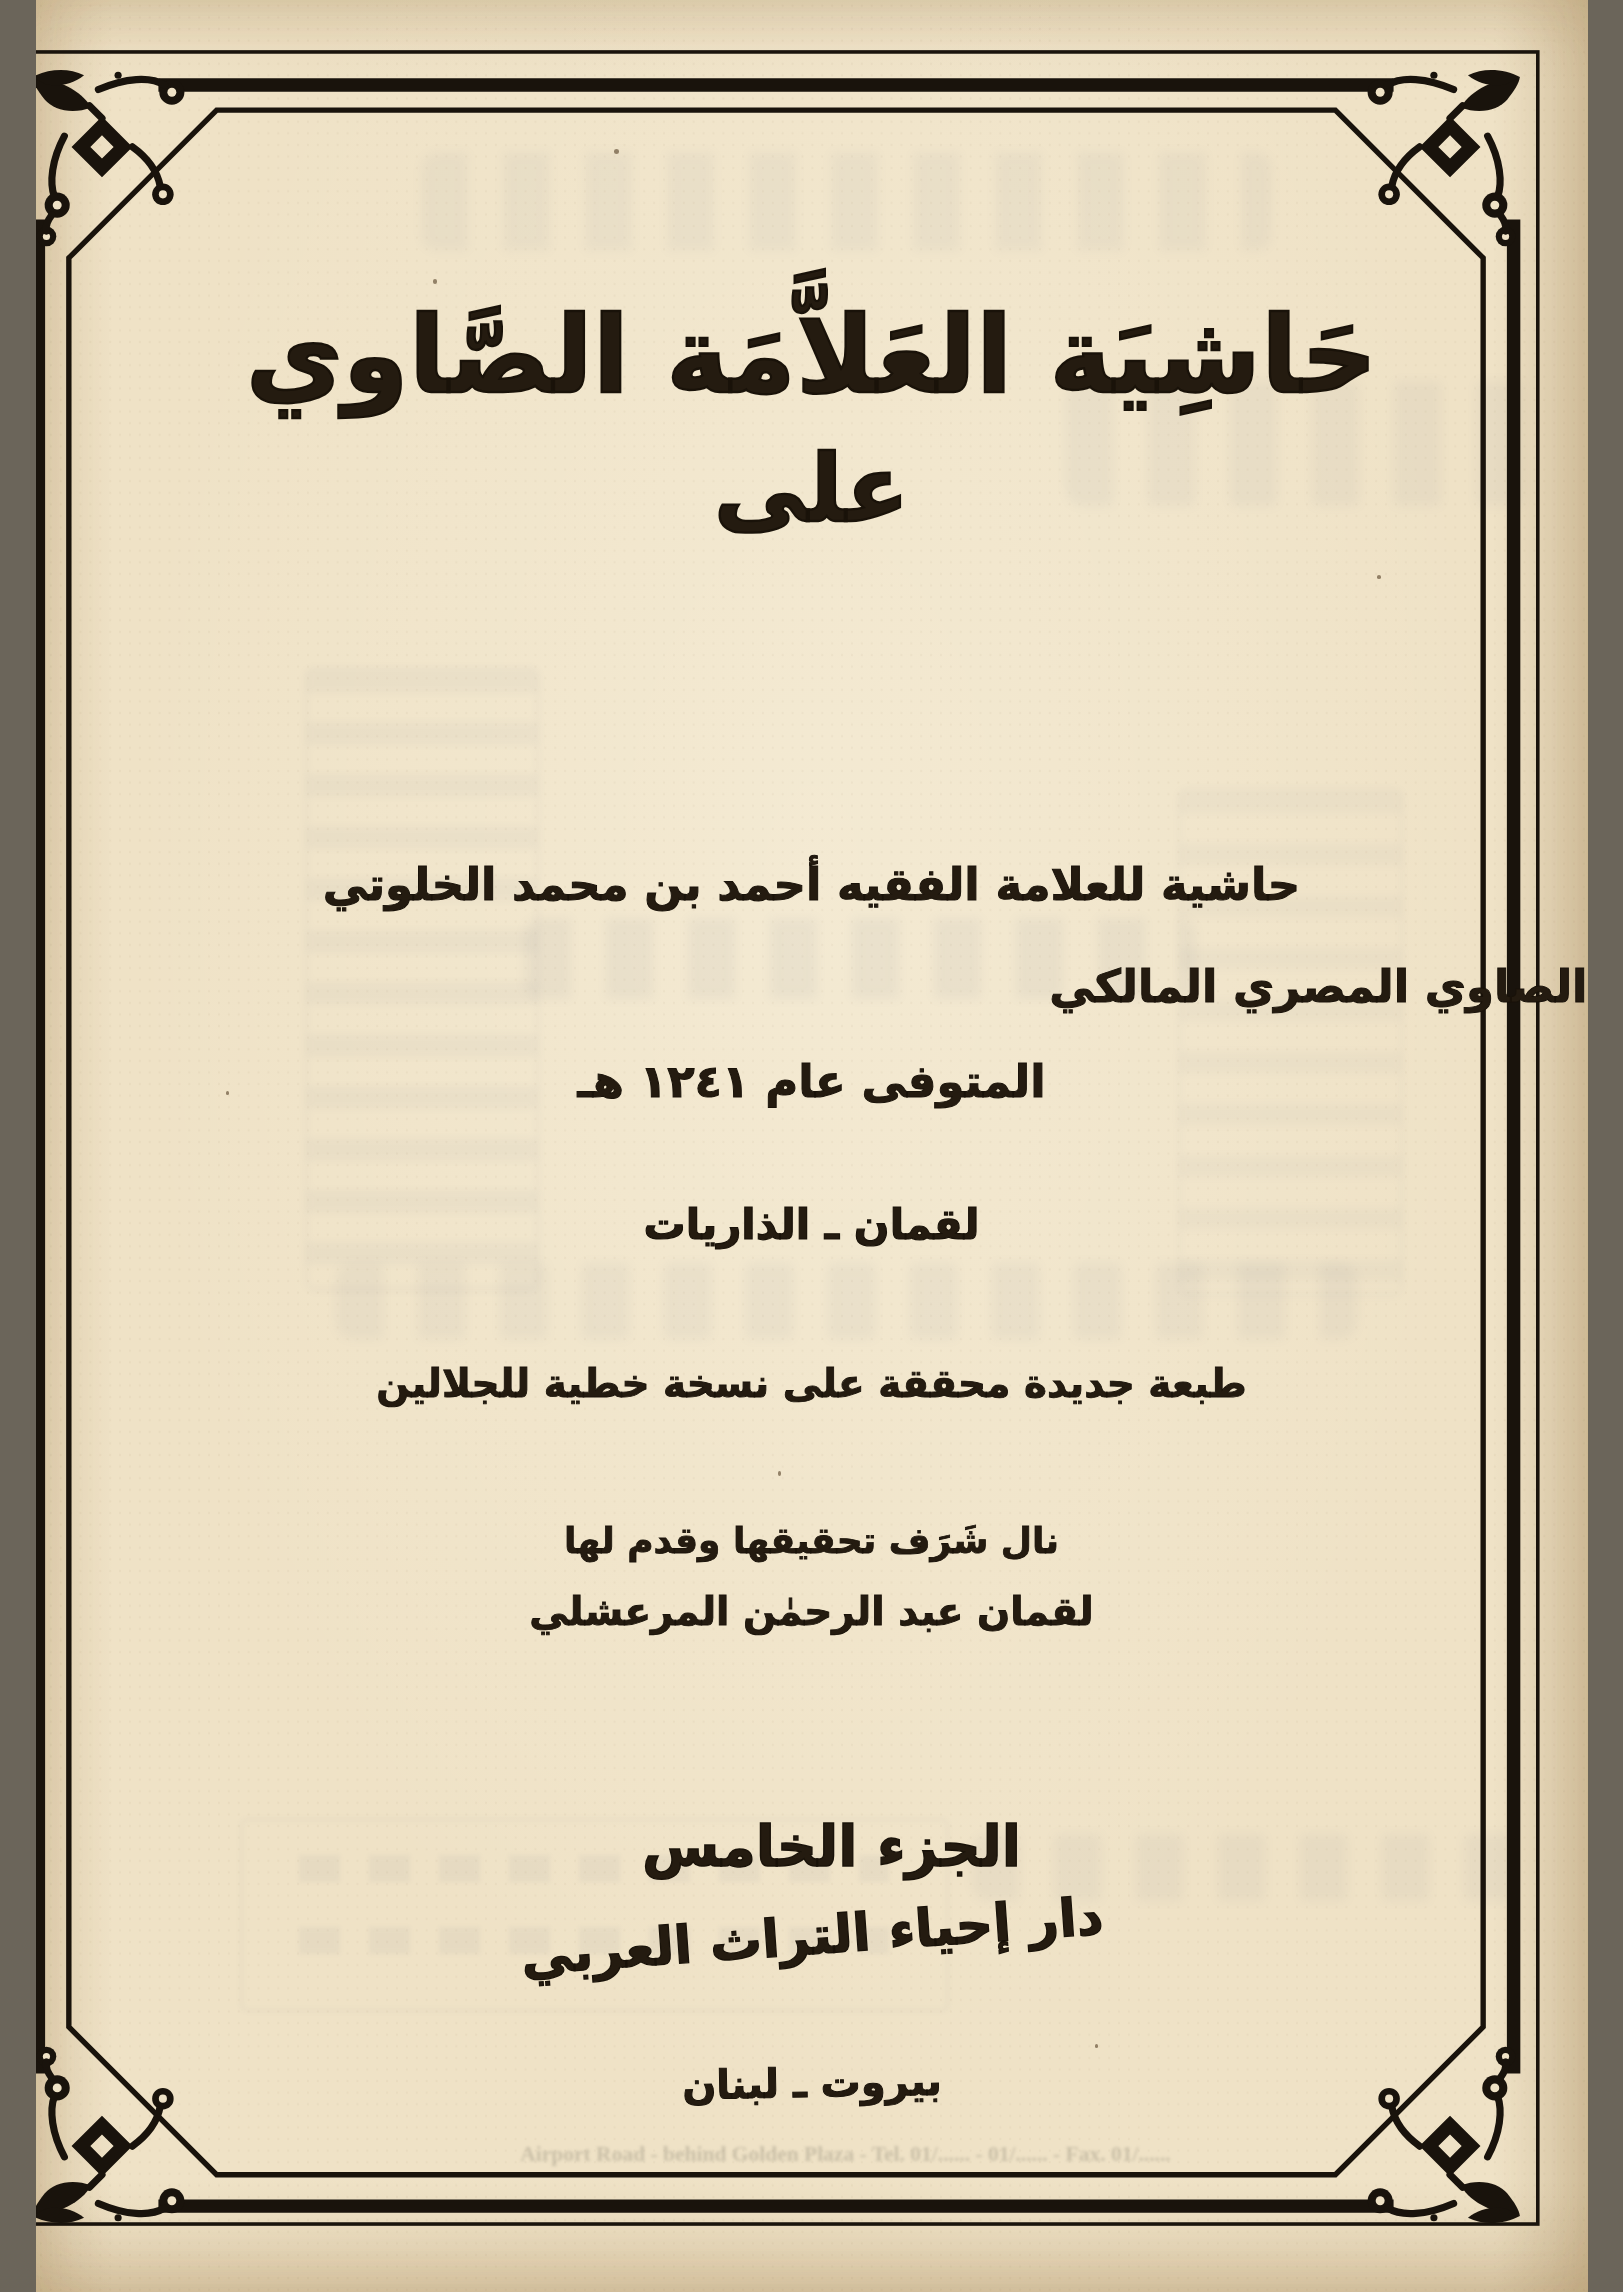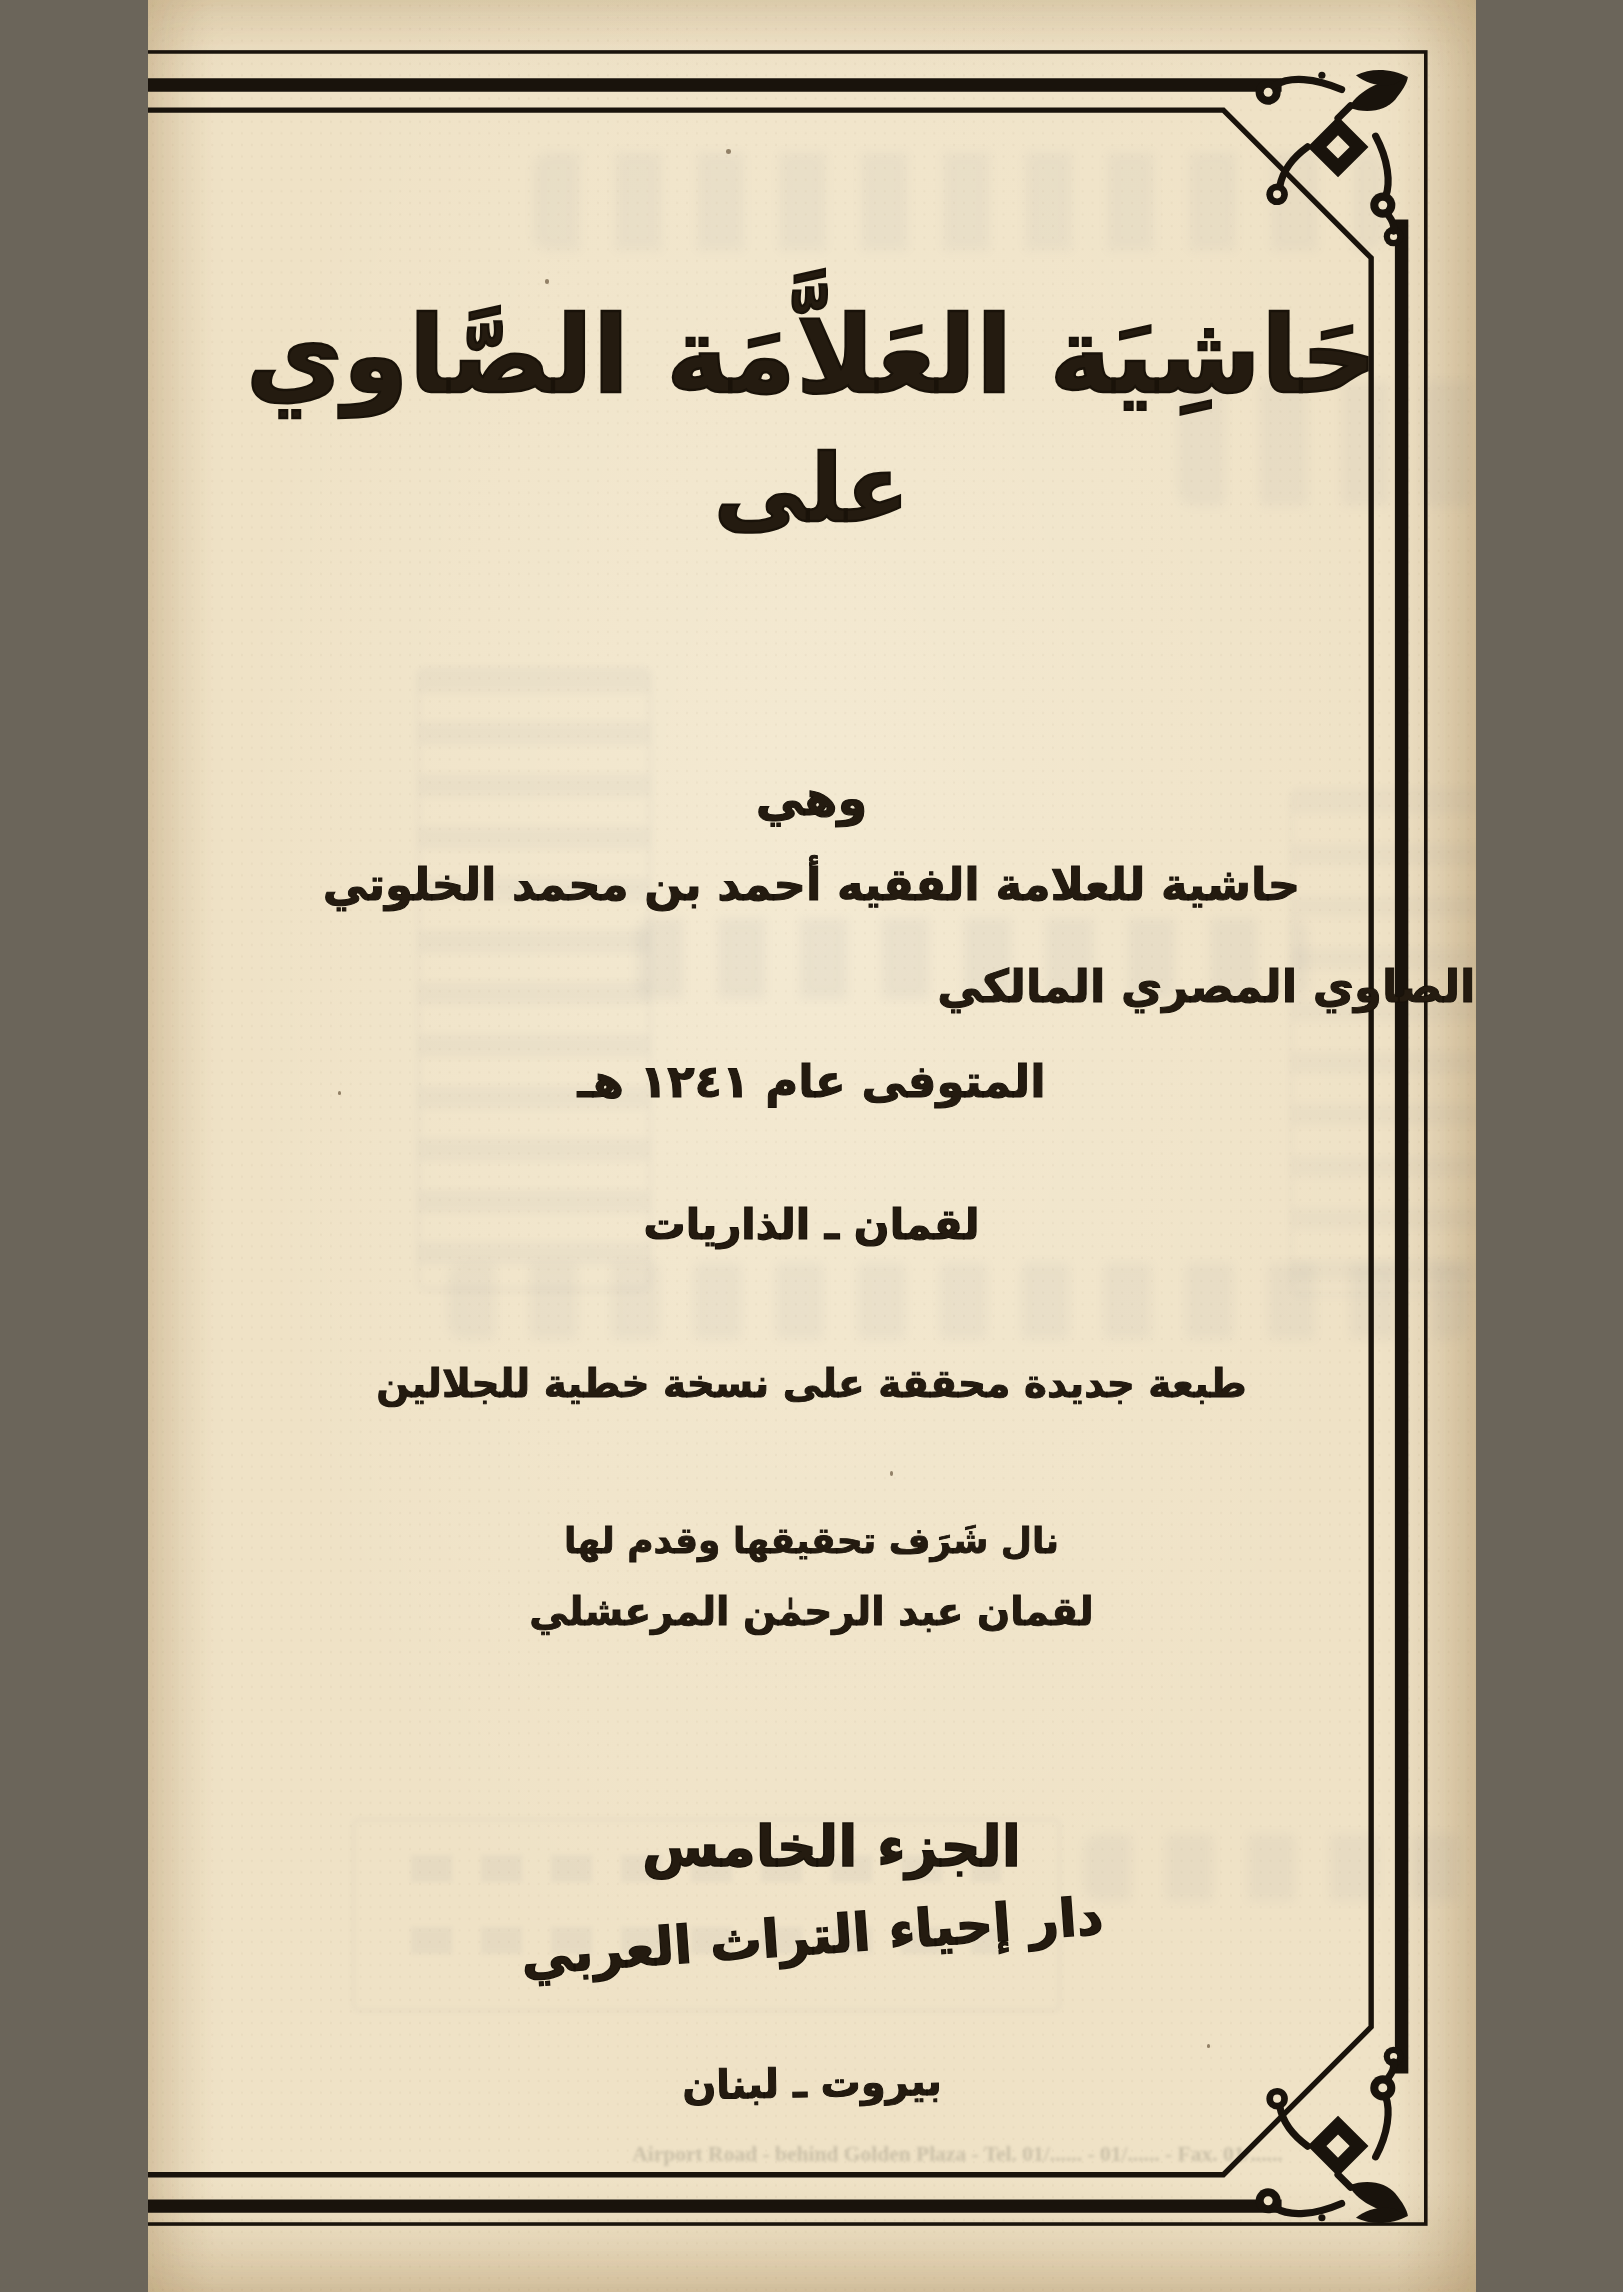--- a/index.html
+++ b/index.html
@@ -1,18 +1,18 @@
 <!DOCTYPE html>
 <html lang="ar" style="font-size:14.3px"><head>
 <meta charset="utf-8">
 <style>
   html,body{margin:0;padding:0;background:#6b655a;}
   .page{
     position:relative;
-    width:1328px;height:2293px;
+    width:1552px;height:2293px;
     margin:0 auto;
     background-color:#efe2c6;
     background-image:
       radial-gradient(rgba(120,95,55,.05) 0.9px, rgba(0,0,0,0) 1.4px),
       radial-gradient(ellipse at 50% 38%, rgba(255,252,240,.30), rgba(255,252,240,0) 62%),
       linear-gradient(90deg, rgba(125,92,42,.10), rgba(0,0,0,0) 5%, rgba(0,0,0,0) 94%, rgba(125,92,42,.16)),
       linear-gradient(180deg, rgba(125,92,42,.07), rgba(0,0,0,0) 4%, rgba(0,0,0,0) 95%, rgba(125,92,42,.13));
     background-size:9.9px 11.6px,auto,auto,auto;
     box-shadow: inset -40px 0 63px rgba(140,100,40,.10), inset 0 -31px 54px rgba(140,100,40,.09),
                 inset 31px 0 54px rgba(140,100,40,.07), inset 0 22.4px 45px rgba(140,100,40,.05);
@@ -124,21 +124,20 @@
     </defs>
     <use href="#corner-orn"></use>
     <use href="#corner-orn" transform="translate(1813,0) scale(-1,1)"></use>
     <use href="#corner-orn" transform="translate(0,2560) scale(1,-1)"></use>
     <use href="#corner-orn" transform="translate(1813,2560) scale(-1,-1)"></use>
   </svg>
 
   <div class="t title1">حَاشِيَة العَلاَّمَة الصَّاوي</div>
   <div class="t title2">على</div>
 
-  <div class="t wahiya">وهي</div>
   <div class="t author1">حاشية للعلامة الفقيه أحمد بن محمد الخلوتي</div>
   <div class="t author2">الصاوي المصري المالكي</div>
   <div class="t death">المتوفى عام ١٢٤١ هـ</div>
 
   <div class="t edition">طبعة جديدة محققة على نسخة خطية للجلالين</div>
   <div class="t coverage">لقمان ـ الذاريات</div>
 
   <div class="t editor1">نال شَرَف تحقيقها وقدم لها</div>
   <div class="t editor2">لقمان عبد الرحمٰن المرعشلي</div>
 

